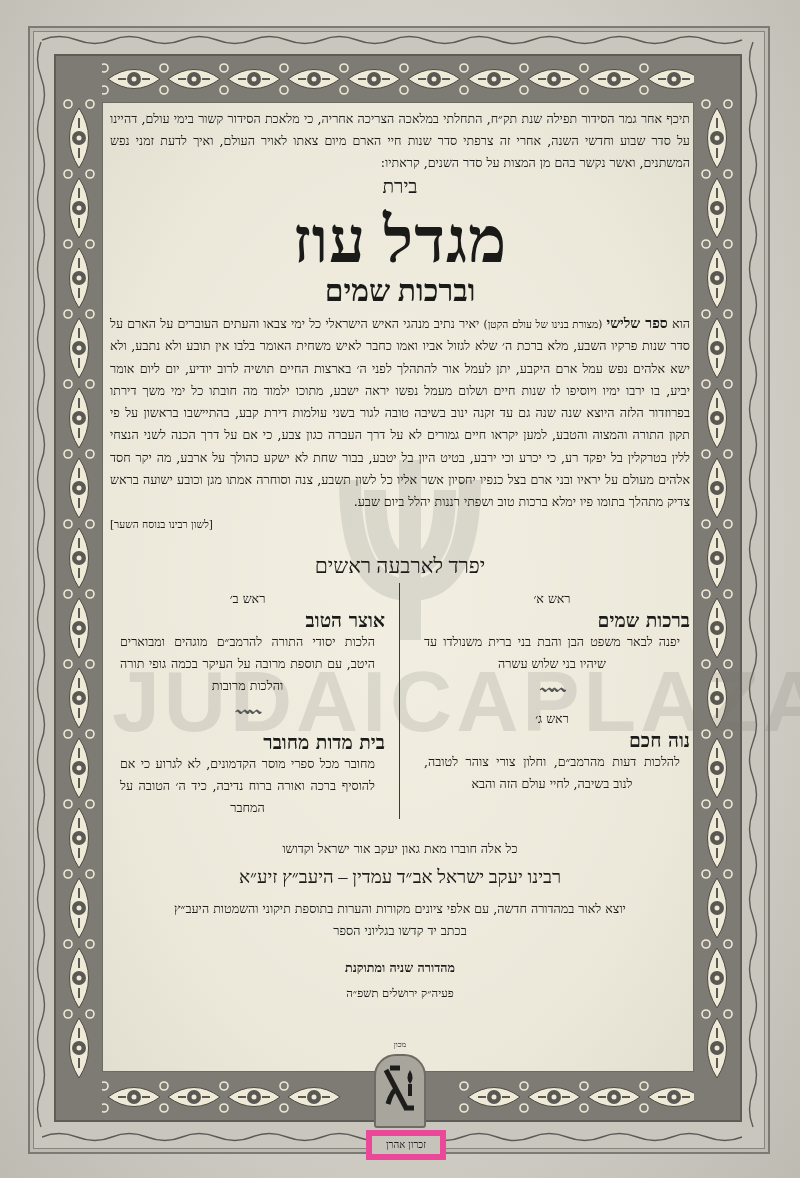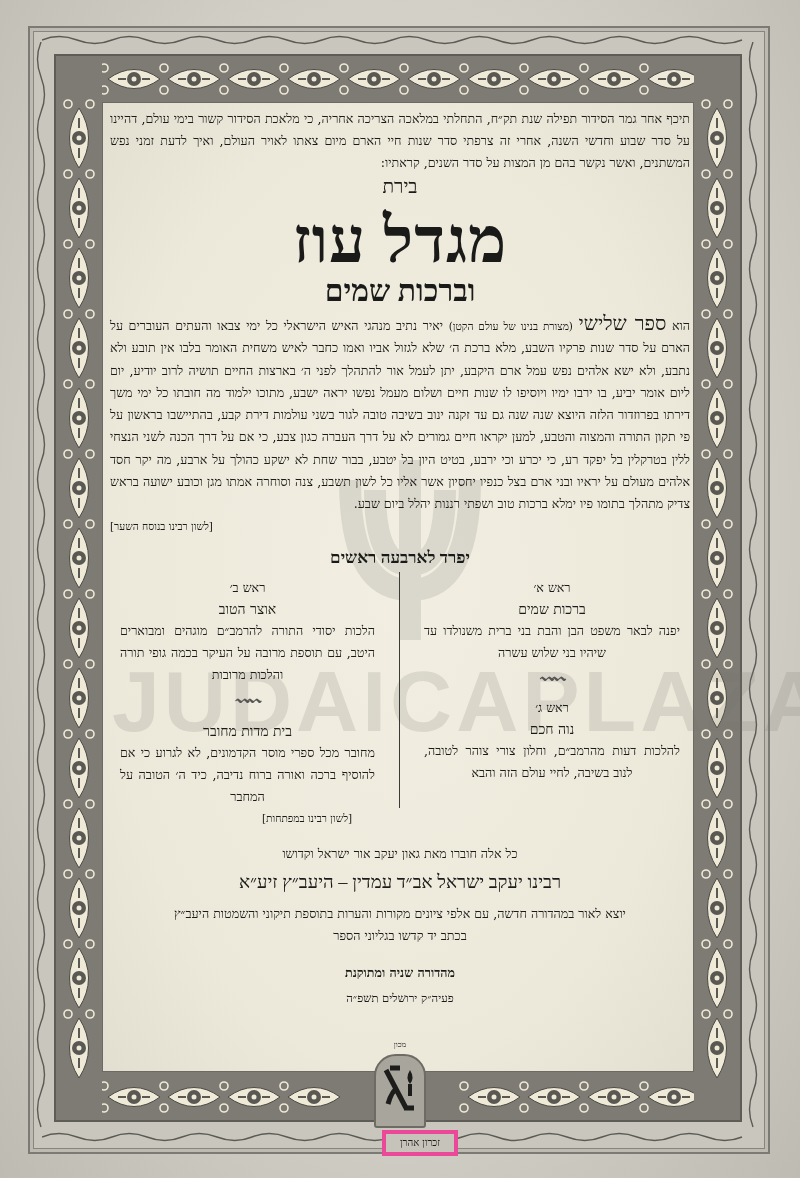--- a/index.html
+++ b/index.html
@@ -33,41 +33,41 @@
   .watermark-logo{position:absolute;left:310px;top:440px;width:200px;height:210px;opacity:0.13;}
   .content{position:absolute;left:110px;top:102px;width:580px;direction:rtl;text-align:justify;}
   .intro{font-size:12.6px;line-height:22px;margin:6px 0 0 0;text-align-last:right;}
   .center{text-align:center;}
   .birat{font-size:19px;margin-top:0;line-height:24px;}
   .main-title{font-family:"Liberation Serif",serif;font-weight:bold;font-size:64px;line-height:62px;margin-top:12px;letter-spacing:1px;}
   .sub-title{font-family:"Liberation Serif",serif;font-weight:bold;font-size:30px;line-height:34px;margin-top:2px;}
   .bracket{font-size:10.5px;margin:4px 0 4px 0;text-align:right;}
   .bracket.left{text-align:left;}
   .body-para{font-size:12.6px;line-height:22.3px;margin:4px 0 0 0;}
-  .body-para .strong{font-weight:normal;font-size:20px;}
+  .body-para .strong{font-weight:bold;font-size:14px;}
   .body-para .small{font-size:10.5px;}
-  .divider-title{font-family:"Liberation Serif",serif;font-weight:bold;font-size:17px;margin-top:16px;}
+  .divider-title{font-family:"Liberation Serif",serif;font-weight:normal;font-size:21px;margin-top:24px;}
   .cols{display:flex;flex-direction:row;margin-top:4px;position:relative;}
   .col{width:50%;box-sizing:border-box;text-align:center;}
   .col.r{padding-left:14px;padding-right:0}
   .col.l{padding-right:14px;border-right:1px solid #3a3a36;}
   .cols .rosh{font-size:12.6px;line-height:20px;margin-top:6px;}
-  .cols .sect{font-weight:normal;font-size:14px;line-height:22px;}
+  .cols .sect{font-weight:bold;font-size:19px;line-height:22px;text-align:right;}
   .cols .desc{font-size:12.6px;line-height:22px;text-align:justify;text-align-last:center;padding:0 10px;}
   .squiggle{color:#555;font-size:14px;line-height:16px;margin:6px 0 12px 0;letter-spacing:-2px;}
   .credit-line{font-size:12.6px;margin-top:22px;}
   .author{font-family:"Liberation Serif",serif;font-weight:normal;font-size:18.5px;margin-top:10px;}
   .pub{font-size:12.6px;line-height:22px;margin-top:10px;}
   .edition{font-weight:bold;font-size:12.6px;margin-top:18px;}
   .place{font-size:11.5px;margin-top:10px;}
   .logo{position:absolute;left:374px;top:1044px;width:52px;height:110px;}
   .logo-box{position:absolute;left:0;top:10px;width:52px;height:74px;background:#a8a59c;border:2px solid #6e6b64;
     border-radius:22px 22px 3px 3px;box-sizing:border-box;}
-  .logo-caption{position:absolute;left:-8px;top:86px;width:68px;height:18px;background:#c6c3ba;border:4px solid #ec4899;
-    font-size:10px;text-align:center;line-height:18px;direction:rtl;margin-left:16px;}
+  .logo-caption{position:absolute;left:-8px;top:86px;width:68px;height:18px;background:#c6c3ba;border:6px solid #ec4899;
+    font-size:10px;text-align:center;line-height:18px;direction:rtl;}
   .logo-top{position:absolute;left:0;top:-4px;width:52px;text-align:center;font-size:8px;direction:rtl;color:#333;}
 </style>
 </head>
 <body>
 
 <div class="paper"></div>
 
 <div class="frame-outer"></div>
 
 <svg class="vine top" viewBox="0 0 710 14" preserveAspectRatio="none">
@@ -225,21 +225,20 @@
         <div class="desc">הלכות יסודי התורה להרמב״ם מוגהים ומבוארים היטב, עם תוספת מרובה על העיקר בכמה גופי תורה והלכות מרובות</div>
         <div class="squiggle">〰〰</div>
       </div>
       <div>
         <div class="sect">בית מדות מחובר</div>
         <div class="desc">מחובר מכל ספרי מוסר הקדמונים, לא לגרוע כי אם להוסיף ברכה ואורה ברוח נדיבה, כיד ה׳ הטובה על המחבר</div>
       </div>
     </div>
   </div>
 
-  <div class="bracket left" style="padding-left:152px">[לשון רבינו במפתחות]</div>
 
   <div class="center credit-line">כל אלה חוברו מאת גאון יעקב אור ישראל וקדושו</div>
   <div class="center author">רבינו יעקב ישראל אב״ד עמדין – היעב״ץ זיע״א</div>
   <div class="center pub" style="padding:0 60px">יוצא לאור במהדורה חדשה, עם אלפי ציונים מקורות והערות בתוספת תיקוני והשמטות היעב״ץ בכתב יד קדשו בגליוני הספר</div>
   <div class="center edition">מהדורה שניה ומתוקנת</div>
   <div class="center place">פעיה״ק ירושלים תשפ״ה</div>
 </div>
 
 <div class="logo">
   <div class="logo-top">מכון</div>

